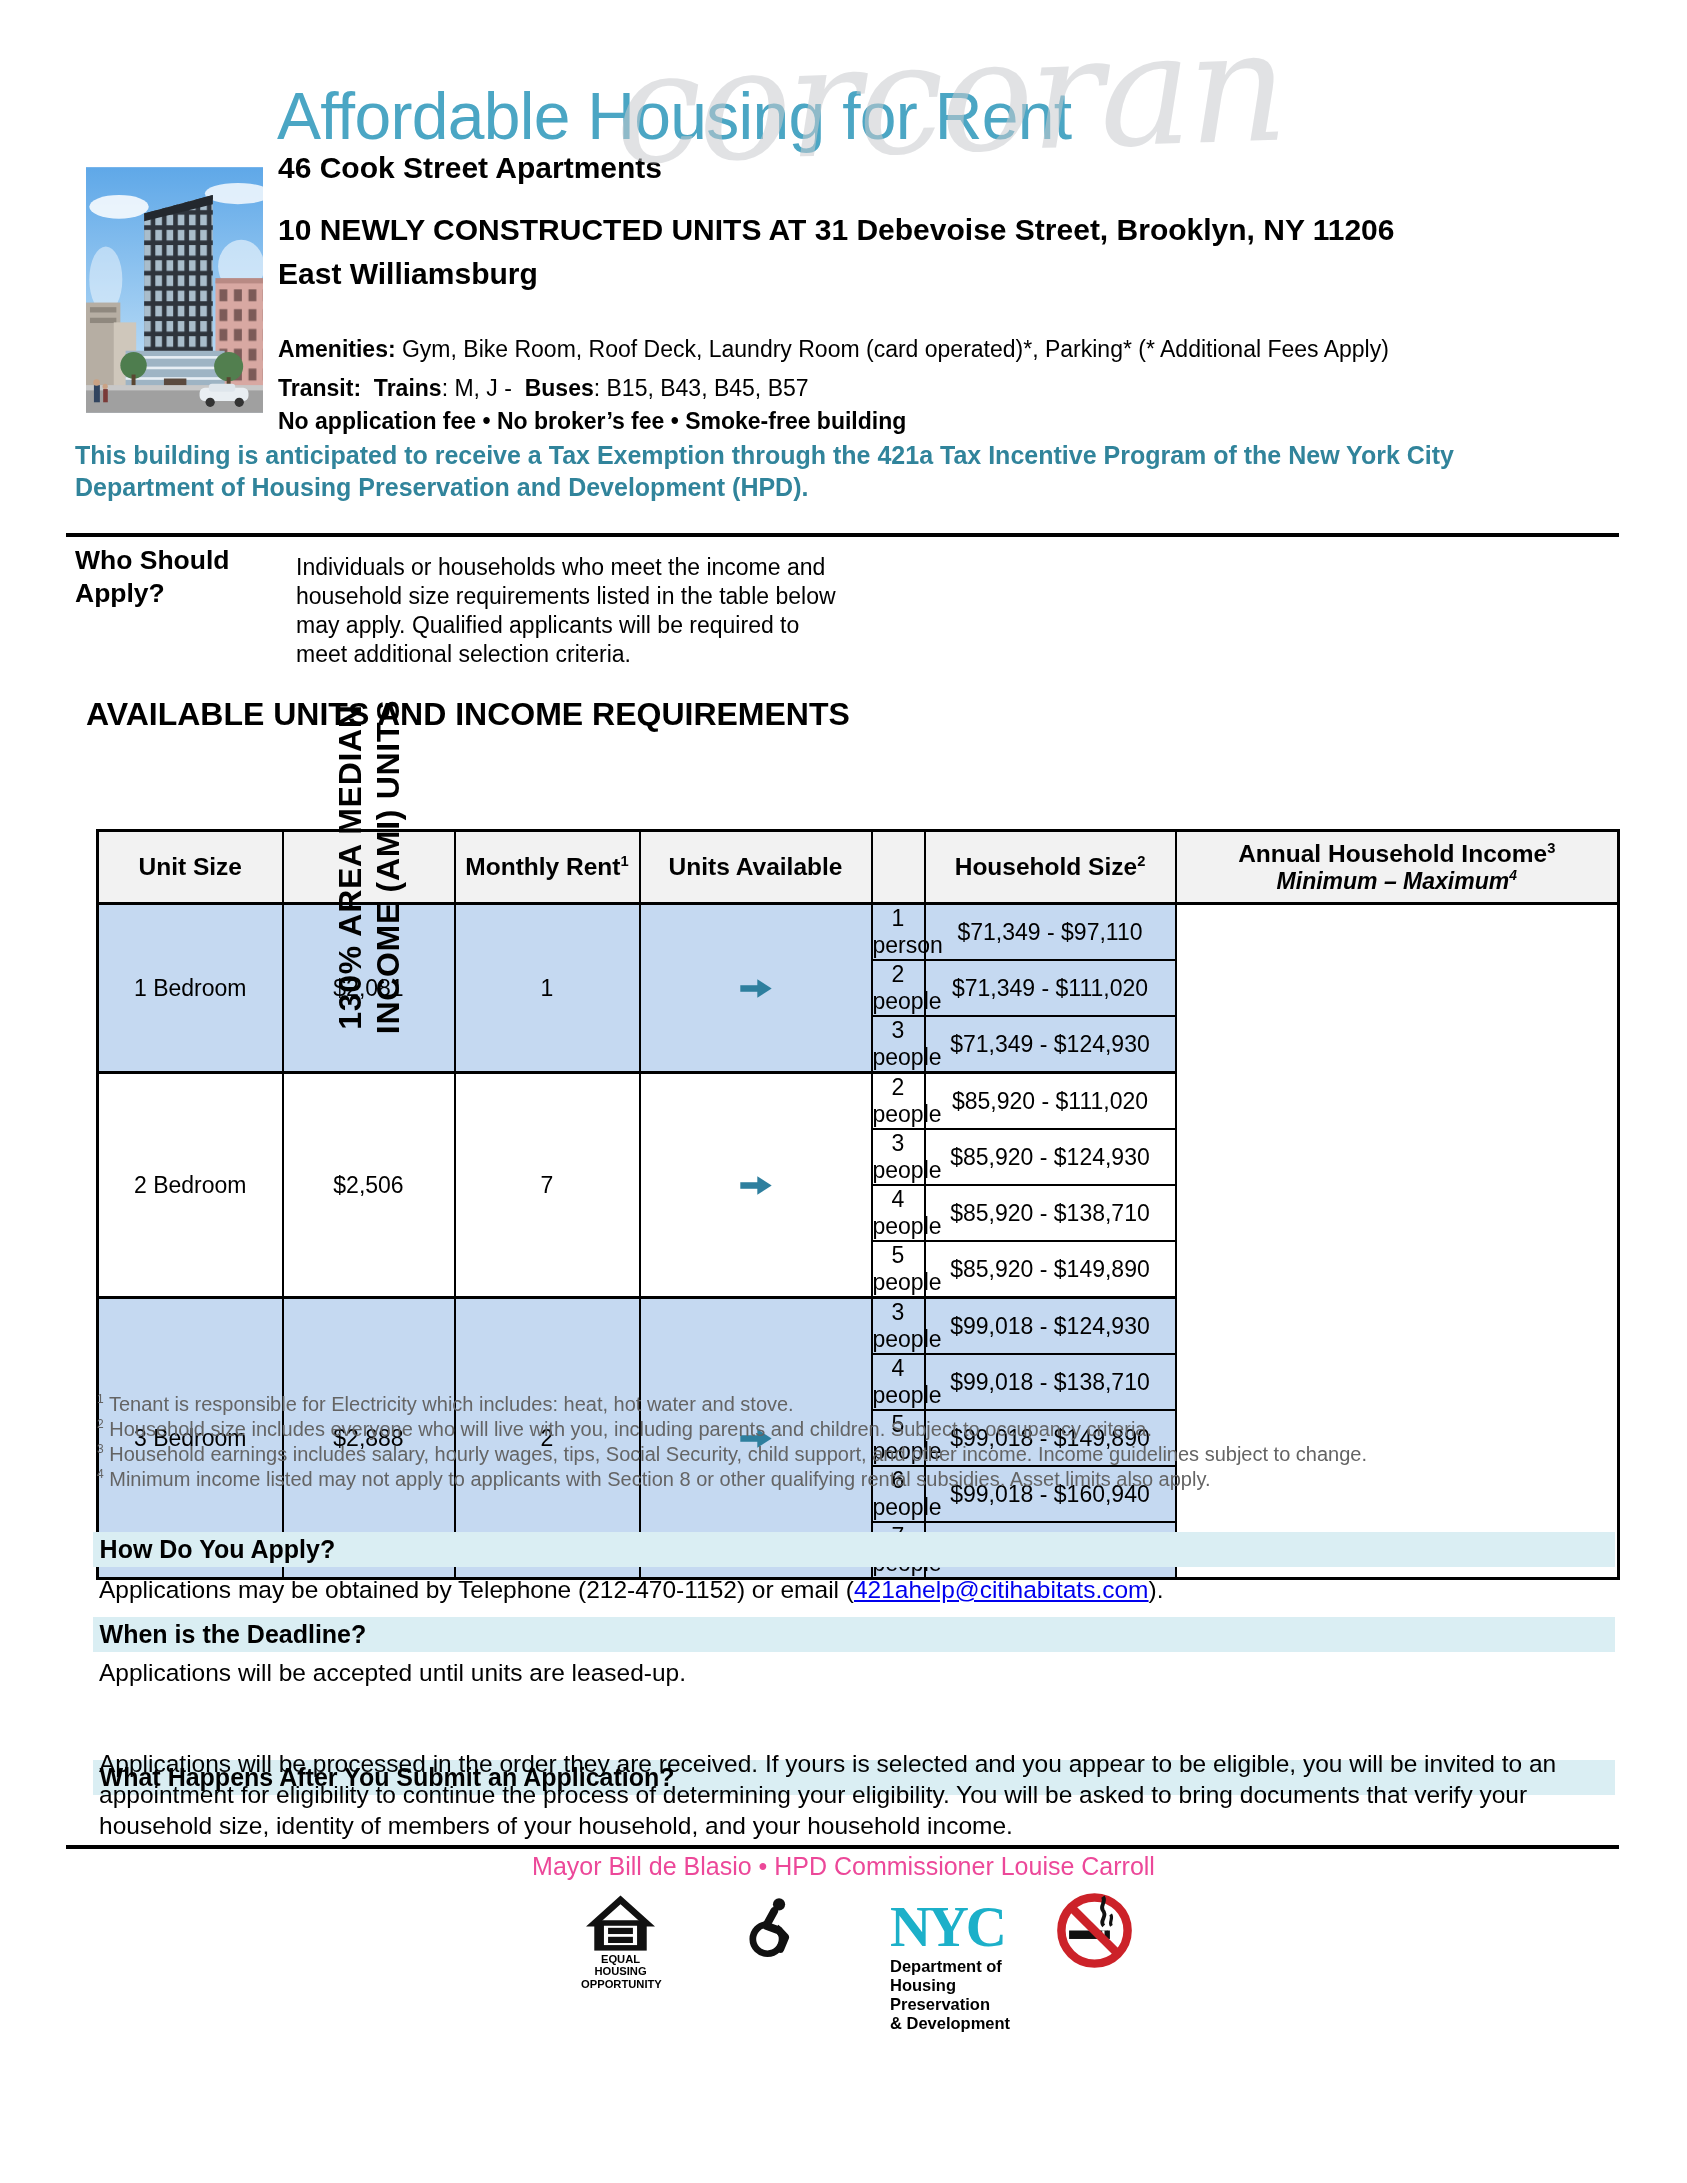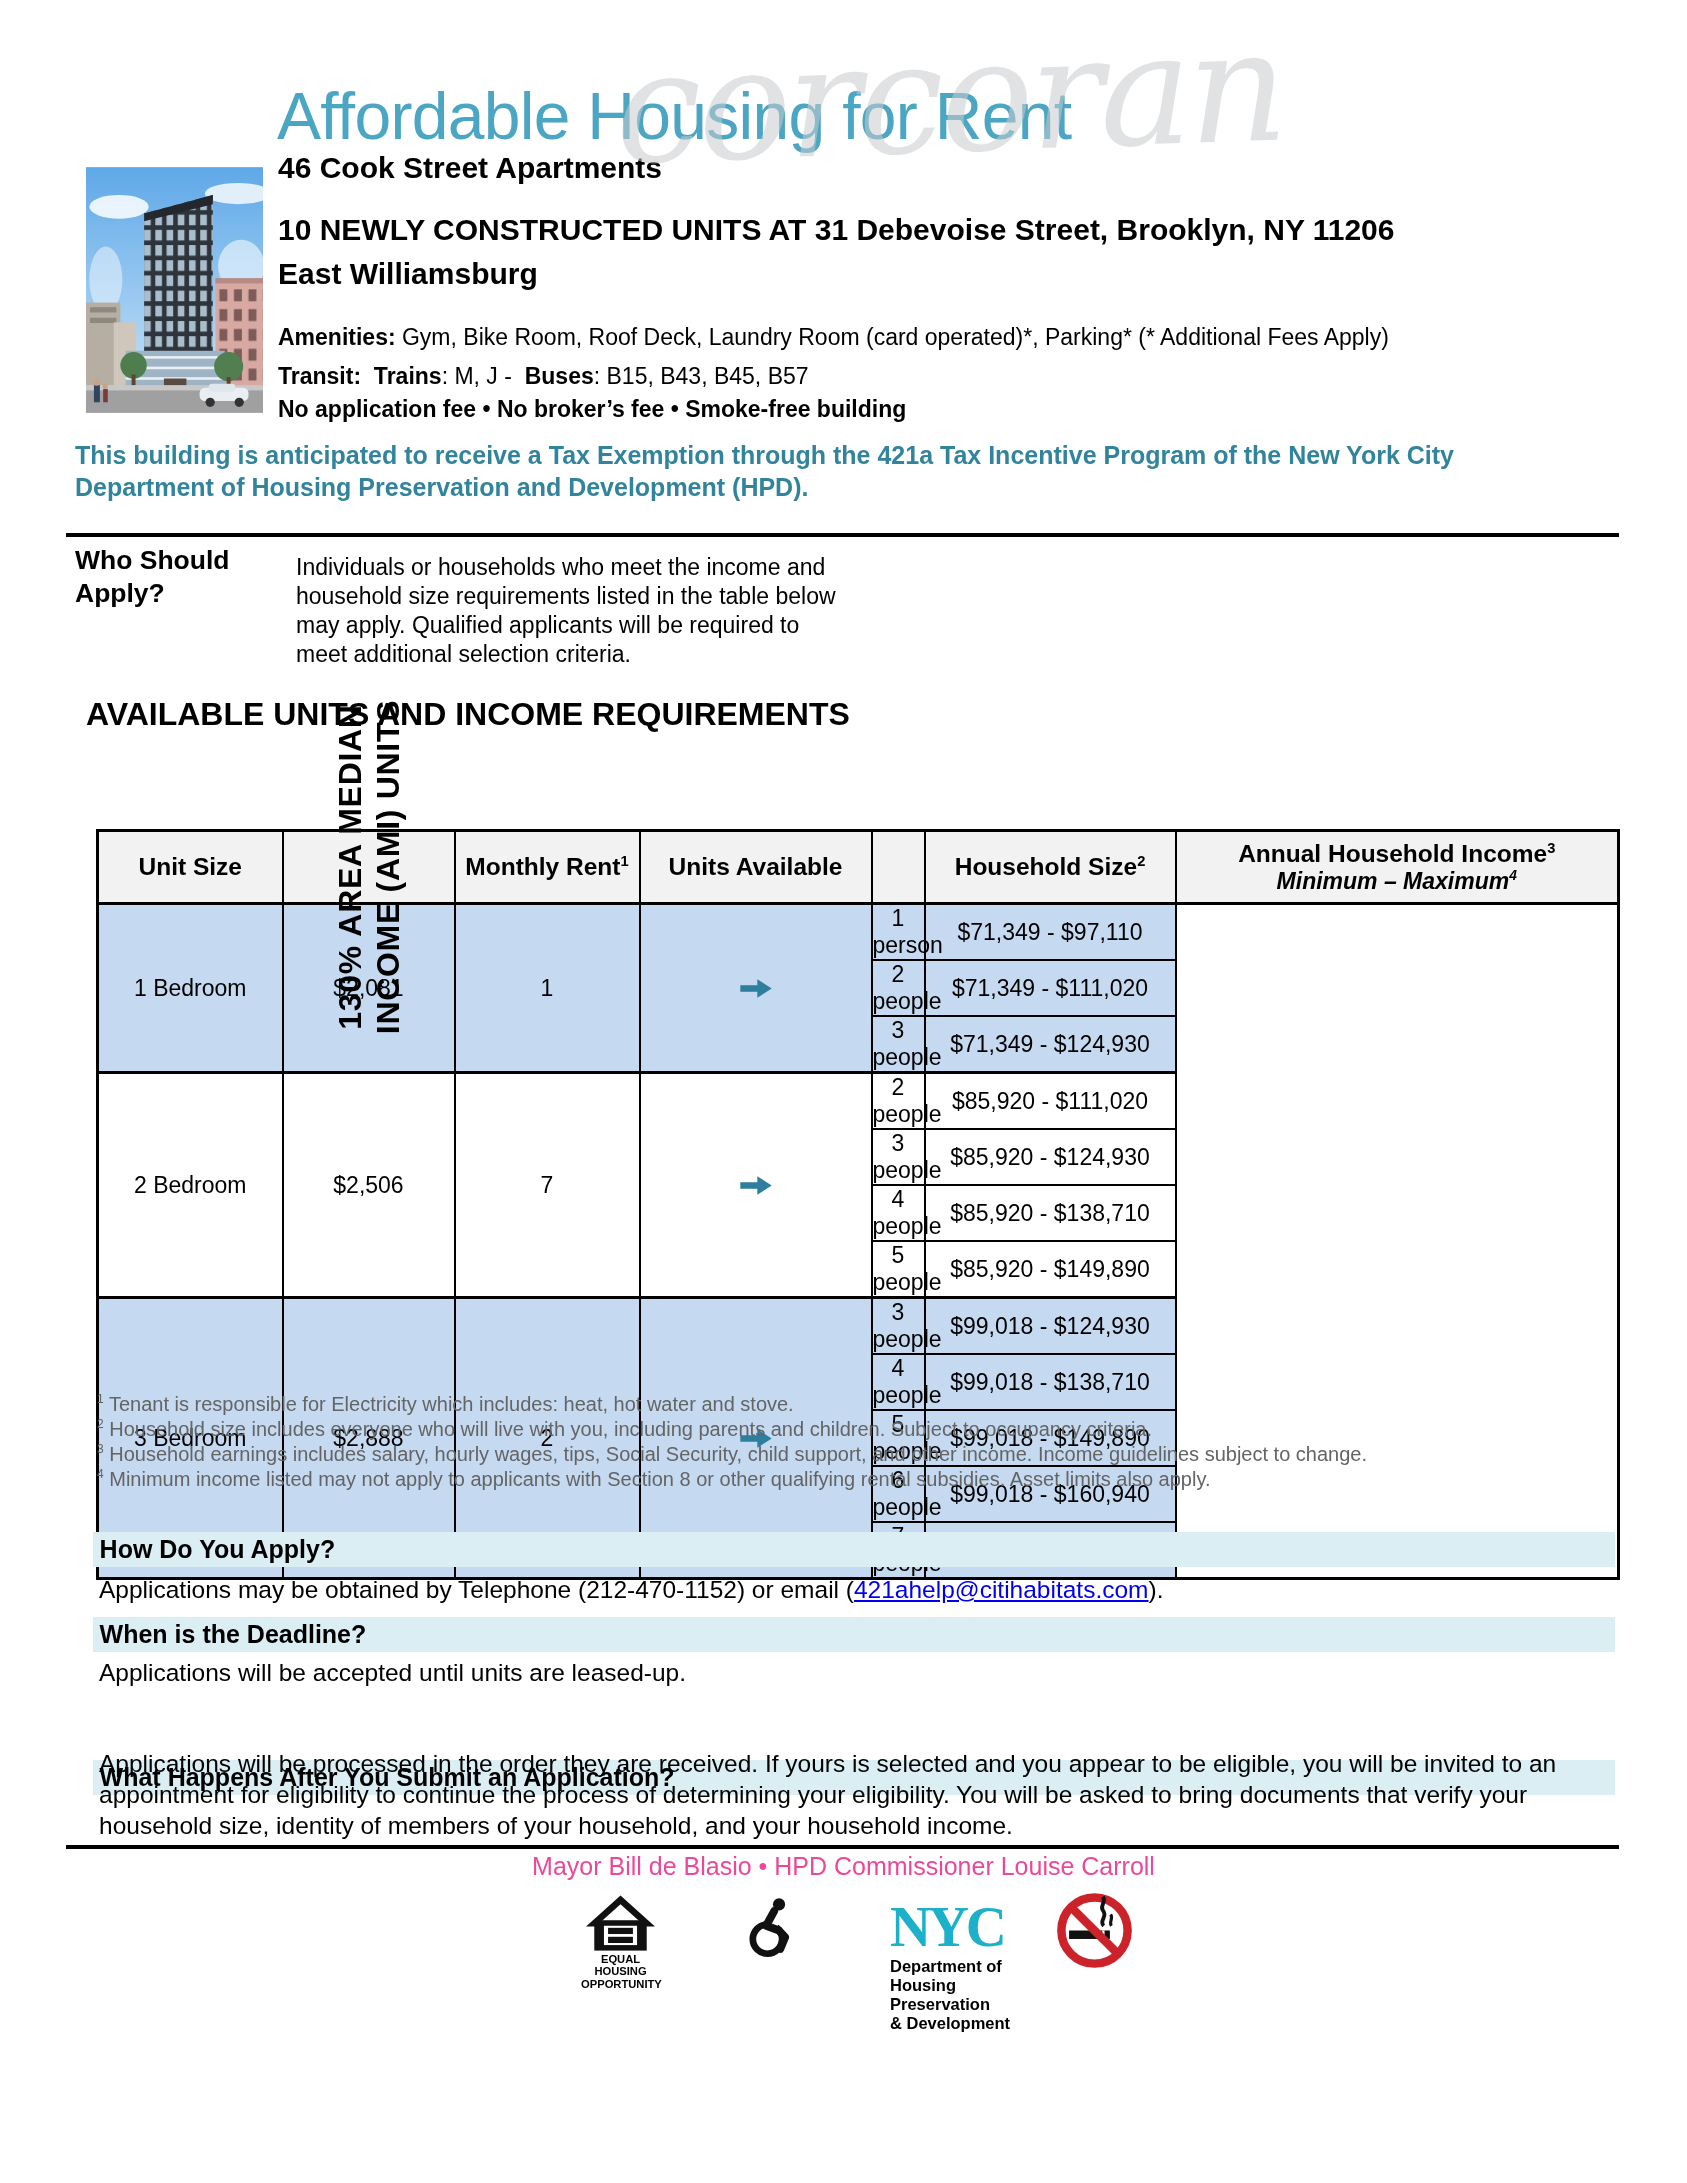--- a/index.html
+++ b/index.html
@@ -16,21 +16,21 @@
     position:absolute; left:615px; top:6.6px; z-index:3; pointer-events:none;
     font-family:"DejaVu Serif", serif; font-style:italic; font-weight:400;
     font-size:155px; color:rgba(200,203,206,0.55); transform:rotate(-2deg);
     letter-spacing:-4px; white-space:nowrap;
   }
   .bldg{position:absolute; left:86px; top:167px; width:177px; height:246px;}
   .hline{position:absolute; left:278px; white-space:nowrap; font-weight:bold;}
   .hname{top:151px; font-size:30px;}
   .hhead{top:213px; font-size:30px;}
   .hnbhd{top:257px; font-size:30px;}
-  .info{position:absolute; left:278px; font-size:23px; white-space:nowrap;}
+  .info{position:absolute; left:278px; font-size:23px; white-space:nowrap;margin-top:12px;}
   .amenities{top:324px;}
   .transit{top:363px;}
   .fees{top:396px; font-weight:bold;}
   .b{font-weight:bold;}
   
   .notice{
     position:absolute; left:75px; top:439px; width:1522px;
     font-size:25px; font-weight:bold; color:#31849B; line-height:32px;
   }
   .rule{position:absolute; background:#000; height:4px;}

